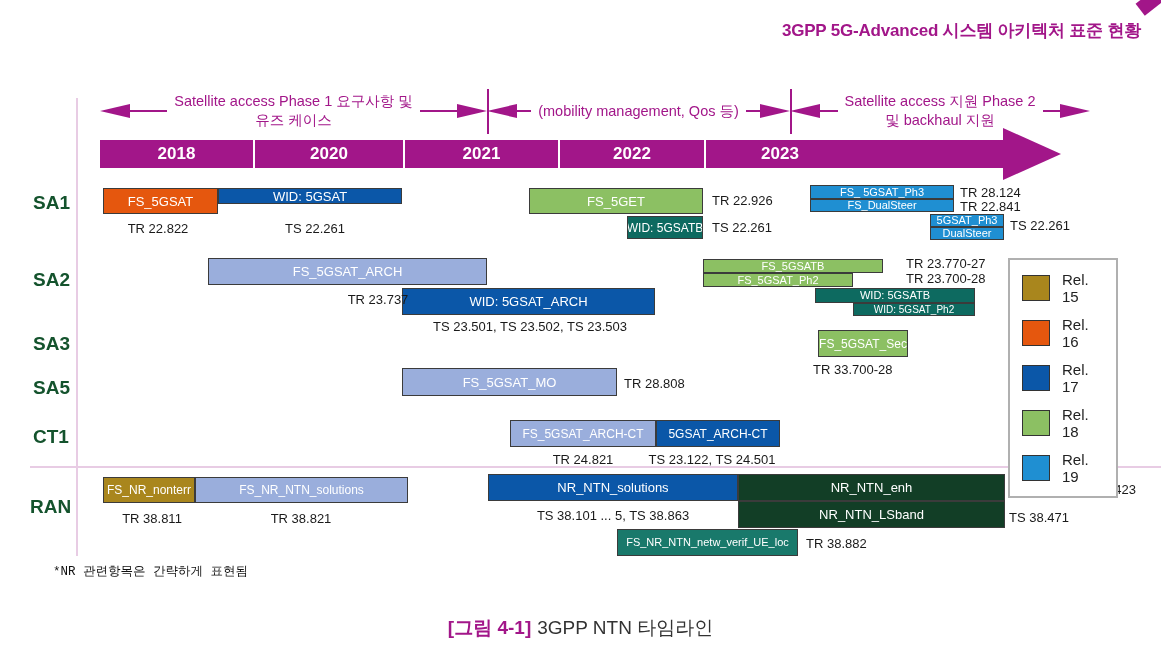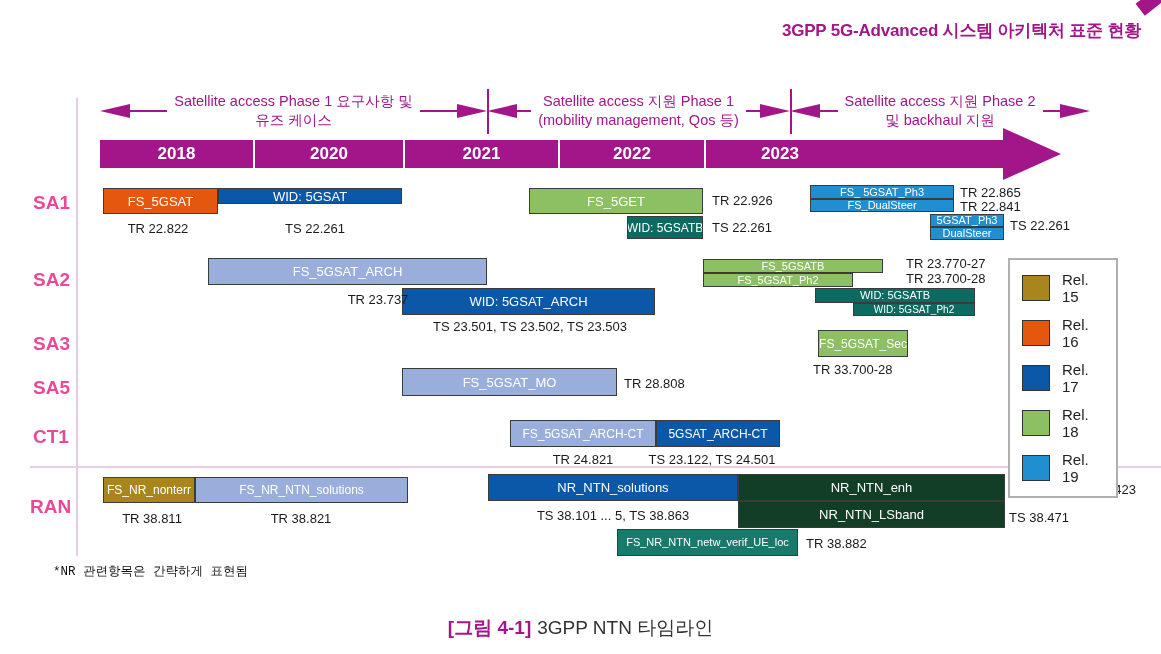--- a/index.html
+++ b/index.html
@@ -21,21 +21,21 @@
 
   
   .yearbar { position:absolute; display:flex; background:var(--magenta); }
   .ycell { height:100%; display:flex; align-items:center; justify-content:center; color:#fff; font-size:17px; font-weight:bold; }
   .ysep { border-left:2px solid #fff; }
   .yarrow { position:absolute; width:58px; height:52px; background:var(--magenta); clip-path:polygon(0 0, 100% 50%, 0 100%); }
 
   .vline { position:absolute; width:2px; background:var(--pink); }
   .hline { position:absolute; height:2px; background:var(--pink); }
 
-  .rowlab { position:absolute; font-size:19px; font-weight:600; color:#ec4899; }
+  .rowlab { position:absolute; font-size:19px; font-weight:600; color:#14532d; }
 
   .bar { position:absolute; display:flex; align-items:center; justify-content:center;
          color:#fff; border:1px solid #3b3b3b; white-space:nowrap; overflow:hidden; line-height:1; }
   .note { position:absolute; font-size:13px; color:#1a1a1a; white-space:nowrap; line-height:1; }
   .note.ctr { transform:translateX(-50%); }
 
   .legend { position:absolute; background:#fff; border:2px solid #b0b0b0; display:flex; flex-direction:column; gap:11px; padding:11px 12px; }
   .litem { display:flex; align-items:center; gap:12px; }
   .lsw { width:28px; height:26px; border:1px solid #333; flex:0 0 auto; }
   .llab { font-size:15px; color:#222; }
@@ -61,21 +61,20 @@
         <div>Satellite access Phase 1 요구사항 및</div>
         <div>유즈 케이스</div>
       </div>
       <div class="pline"></div>
       <div class="tri right"></div>
     </div>
     <div class="phase" style="left: 487px; width: 303px;">
       <div class="tri left"></div>
       <div class="pline"></div>
       <div class="ptext">
-        <div>Satellite access 지원 Phase 1</div>
         <div>(mobility management, Qos 등)</div>
       </div>
       <div class="pline"></div>
       <div class="tri right"></div>
     </div>
     <div class="phase" style="left: 790px; width: 300px;">
       <div class="tri left"></div>
       <div class="pline"></div>
       <div class="ptext">
         <div>Satellite access 지원 Phase 2</div>
@@ -123,21 +122,21 @@
     <div class="bar" title="FS_NR_nonterr" style="left: 103px; top: 477px; width: 92px; height: 26px; background: rgb(169, 134, 29); font-size: 12px;">FS_NR_nonterr</div>
     <div class="bar" title="FS_NR_NTN_solutions" style="left: 195px; top: 477px; width: 213px; height: 26px; background: rgb(154, 174, 220); font-size: 12px;">FS_NR_NTN_solutions</div>
     <div class="bar" title="NR_NTN_solutions" style="left: 488px; top: 474px; width: 250px; height: 27px; background: rgb(11, 87, 168); font-size: 13px;">NR_NTN_solutions</div>
     <div class="bar" title="NR_NTN_enh" style="left: 738px; top: 474px; width: 267px; height: 27px; background: rgb(18, 62, 38); font-size: 13px;">NR_NTN_enh</div>
     <div class="bar" title="NR_NTN_LSband" style="left: 738px; top: 501px; width: 267px; height: 27px; background: rgb(18, 62, 38); font-size: 13px;">NR_NTN_LSband</div>
     <div class="bar" title="FS_NR_NTN_netw_verif_UE_loc" style="left: 617px; top: 529px; width: 181px; height: 27px; background: rgb(25, 121, 107); font-size: 11px;">FS_NR_NTN_netw_verif_UE_loc</div>
     <div class="note ctr" style="left: 158px; top: 222px;">TR 22.822</div>
     <div class="note ctr" style="left: 315px; top: 222px;">TS 22.261</div>
     <div class="note" style="left: 712px; top: 194px;">TR 22.926</div>
     <div class="note" style="left: 712px; top: 221px;">TS 22.261</div>
-    <div class="note" style="left: 960px; top: 186px;">TR 22.865</div>
+    <div class="note" style="left: 960px; top: 186px;">TR 28.124</div>
     <div class="note" style="left: 960px; top: 200px;">TR 22.841</div>
     <div class="note" style="left: 1010px; top: 219px;">TS 22.261</div>
     <div class="note ctr" style="left: 378px; top: 293px;">TR 23.737</div>
     <div class="note ctr" style="left: 530px; top: 320px;">TS 23.501, TS 23.502, TS 23.503</div>
     <div class="note" style="left: 906px; top: 257px;">TR 23.770-27</div>
     <div class="note" style="left: 906px; top: 272px;">TR 23.700-28</div>
     <div class="note" style="left: 813px; top: 363px;">TR 33.700-28</div>
     <div class="note" style="left: 624px; top: 377px;">TR 28.808</div>
     <div class="note ctr" style="left: 583px; top: 453px;">TR 24.821</div>
     <div class="note ctr" style="left: 712px; top: 453px;">TS 23.122, TS 24.501</div>

